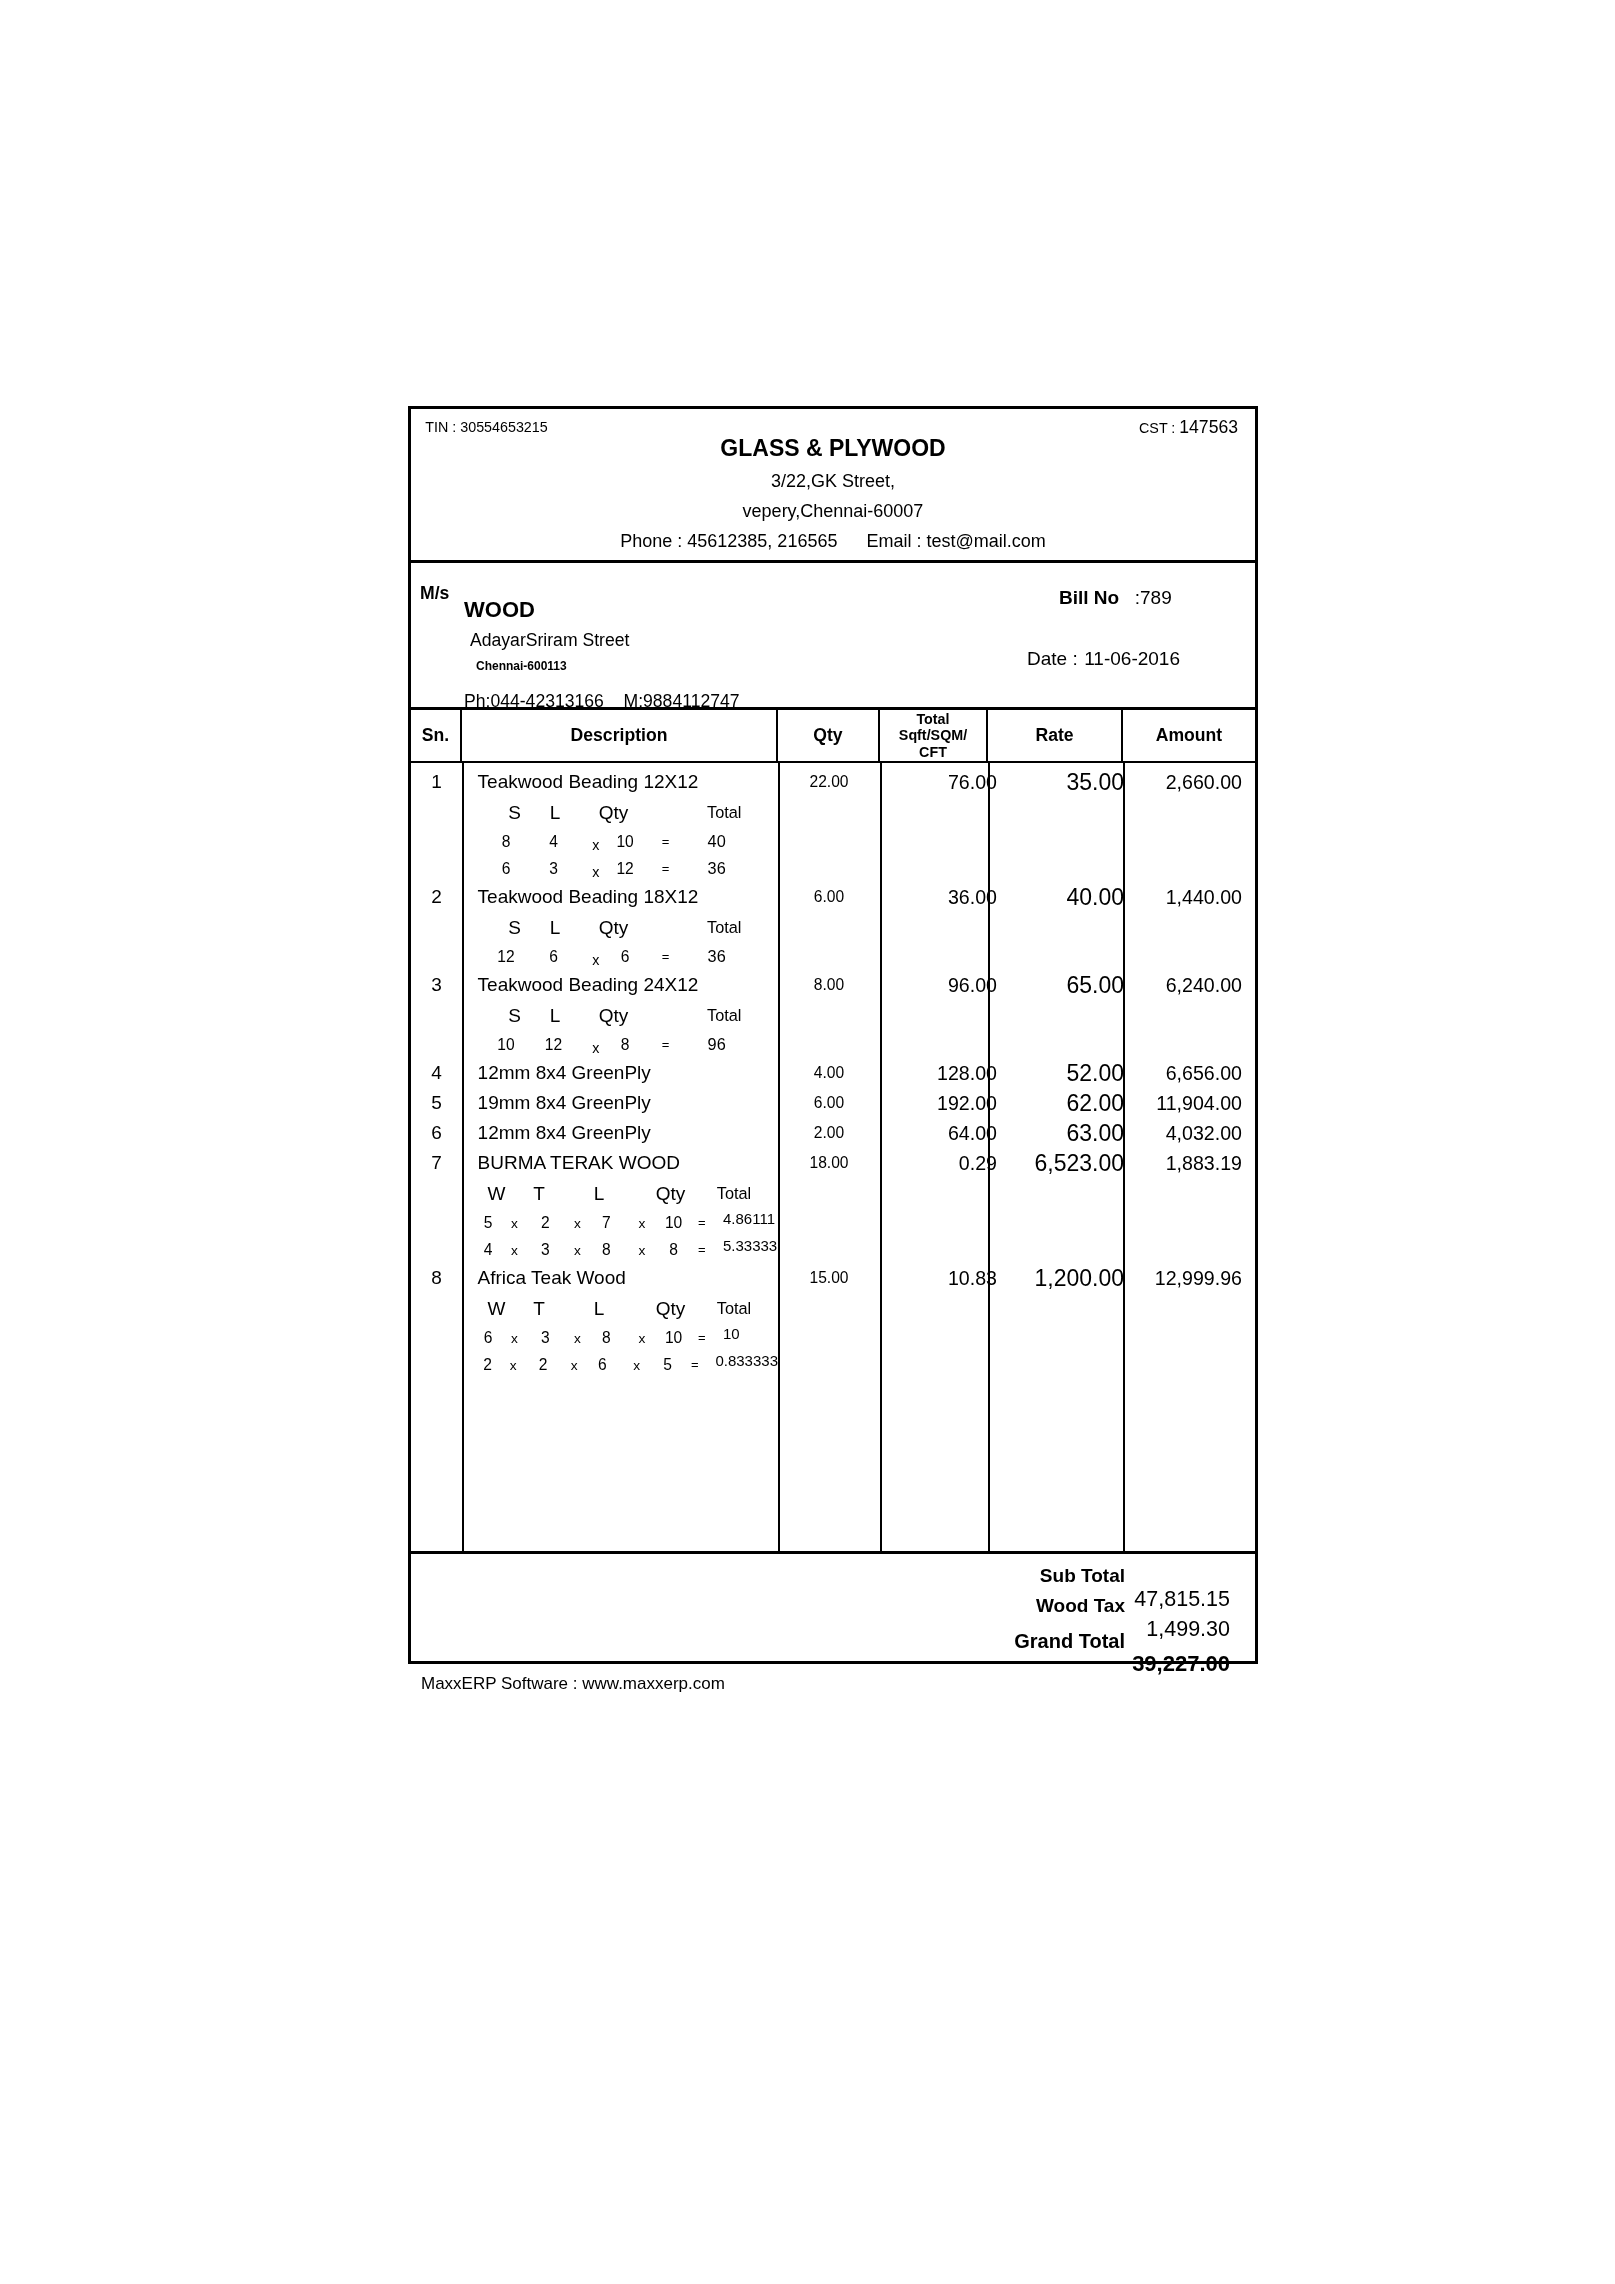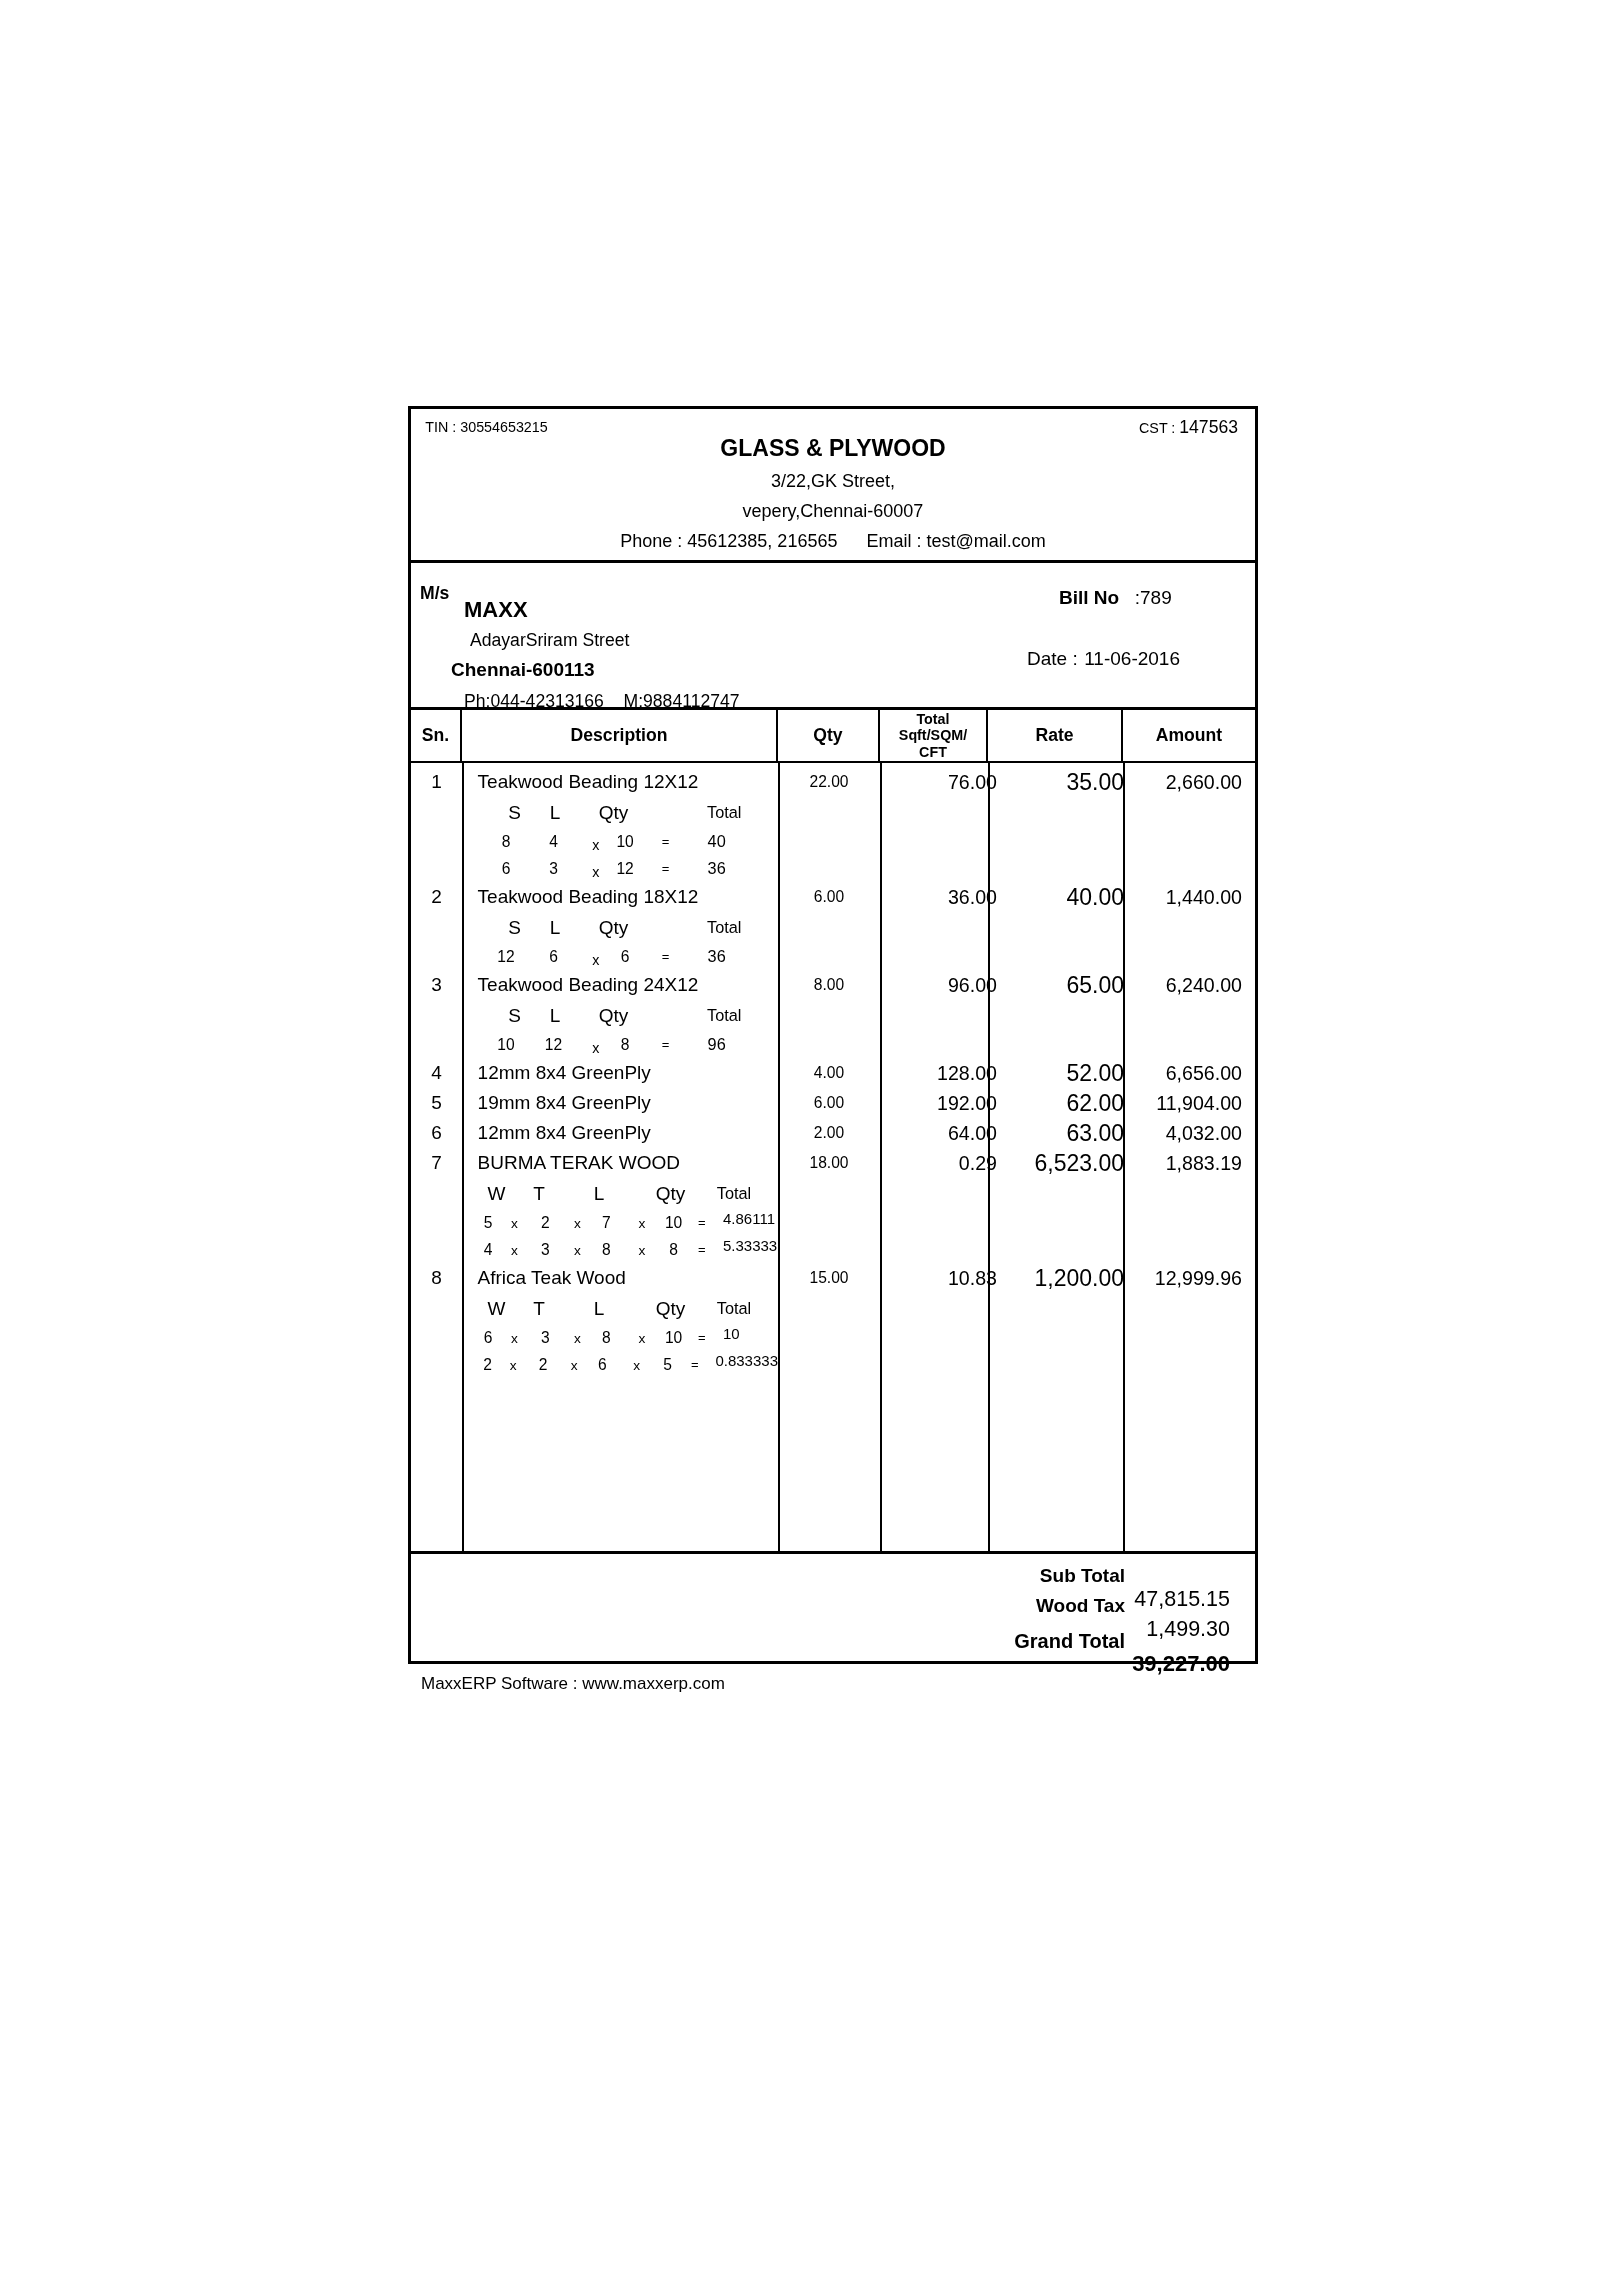--- a/index.html
+++ b/index.html
@@ -15,21 +15,21 @@
   .company-name{padding-top:26px;font-size:23px;font-weight:bold;letter-spacing:0px;}
   .addr{margin-top:9px;font-size:18px;}
   .contact{margin-top:8.5px;font-size:18px;}
   .contact .gap{display:inline-block;width:29px;}
 
   
   .customer-section{position:relative;height:144px;border-bottom:3.9px solid #000;}
   .ms-label{position:absolute;left:9px;top:19.6px;font-size:17.6px;font-weight:bold;}
   .cust-name{position:absolute;left:53px;top:34px;font-size:22px;font-weight:bold;}
   .cust-street{position:absolute;left:59px;top:67px;font-size:17.6px;}
-  .cust-city{position:absolute;left:40px;top:96px;font-size:19px;font-weight:bold;}
+  .cust-city{position:absolute;left:65px;top:96px;font-size:12px;font-weight:bold;}
   .cust-phone{position:absolute;left:53px;top:128px;font-size:17.6px;}
   .cust-phone .gap{display:inline-block;width:19.6px;}
   .billno{position:absolute;left:616px;top:23.5px;font-size:19px;}
   .billno .lbl{font-weight:bold;margin-left:32px;}
   .billno .colon{margin-left:15.6px;}
   .billno .val{margin-left:0;}
   .billdate{position:absolute;left:616px;top:85px;font-size:19px;}
   .billdate .lbl{font-weight:normal;}
   .billdate .val{margin-left:6.5px;}
 
@@ -102,21 +102,21 @@
       <div class="tin">TIN : 30554653215</div>
       <div class="cst"><span>CST :</span> <span class="cst-val">147563</span></div>
       <div class="company-name">GLASS &amp; PLYWOOD</div>
       <div class="addr">3/22,GK Street,</div>
       <div class="addr">vepery,Chennai-60007</div>
       <div class="contact"><span>Phone : 45612385, 216565</span><span class="gap"></span><span>Email :  test@mail.com</span></div>
     </div>
 
     <div class="customer-section">
       <div class="ms-label">M/s</div>
-      <div class="cust-name">MAXX</div>
+      <div class="cust-name">WOOD</div>
       <div class="cust-street">AdayarSriram Street</div>
       <div class="cust-city">Chennai-600113</div>
       <div class="cust-phone"><span>Ph:044-42313166</span><span class="gap"></span><span>M:9884112747</span></div>
       <div class="billno"><span class="lbl">Bill No</span><span class="colon">:</span><span class="val">789</span></div>
       <div class="billdate"><span class="lbl">Date :</span><span class="val">11-06-2016</span></div>
     </div>
 
     <div class="thead">
       <div class="hc w-sn">Sn.</div>
       <div class="hc w-desc">Description</div>

